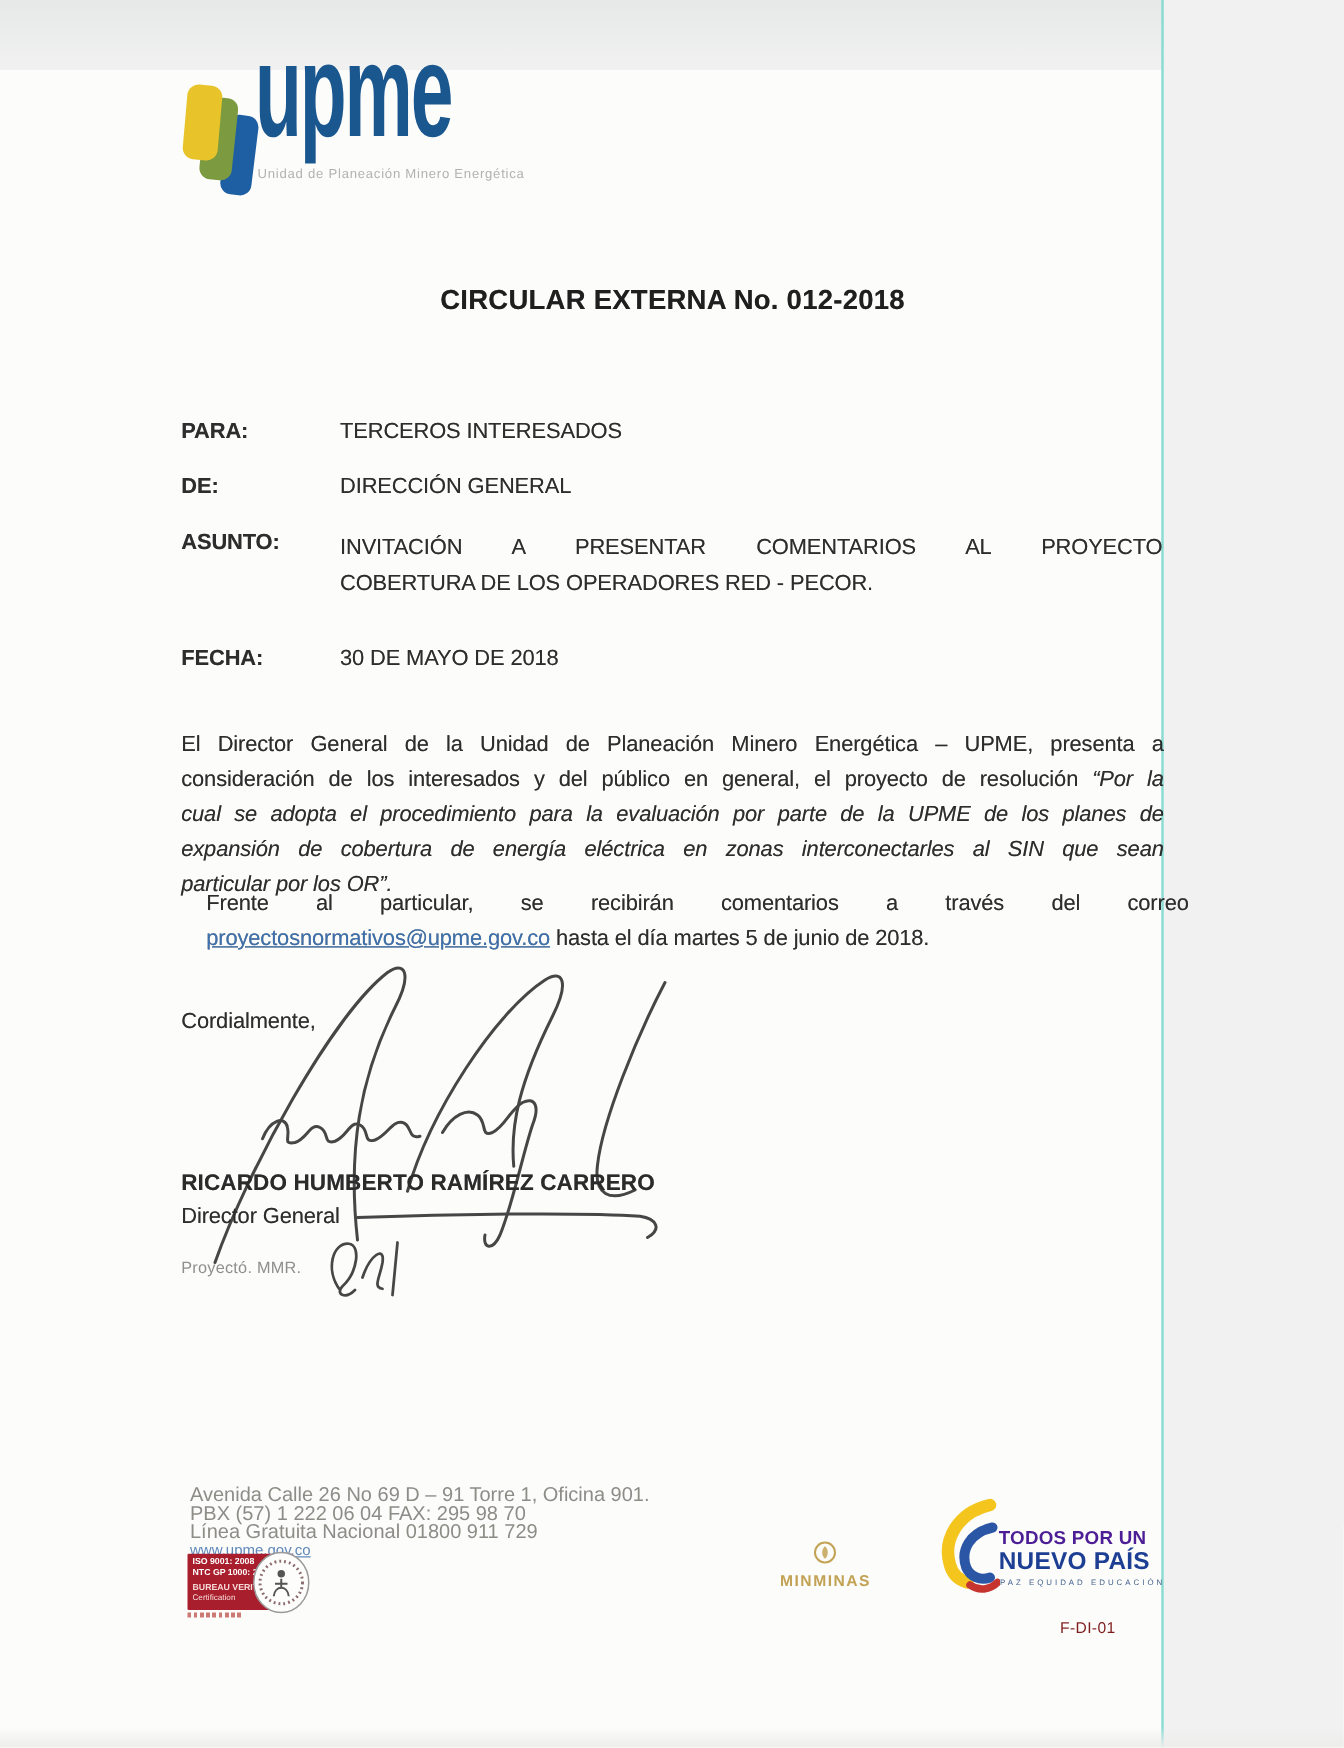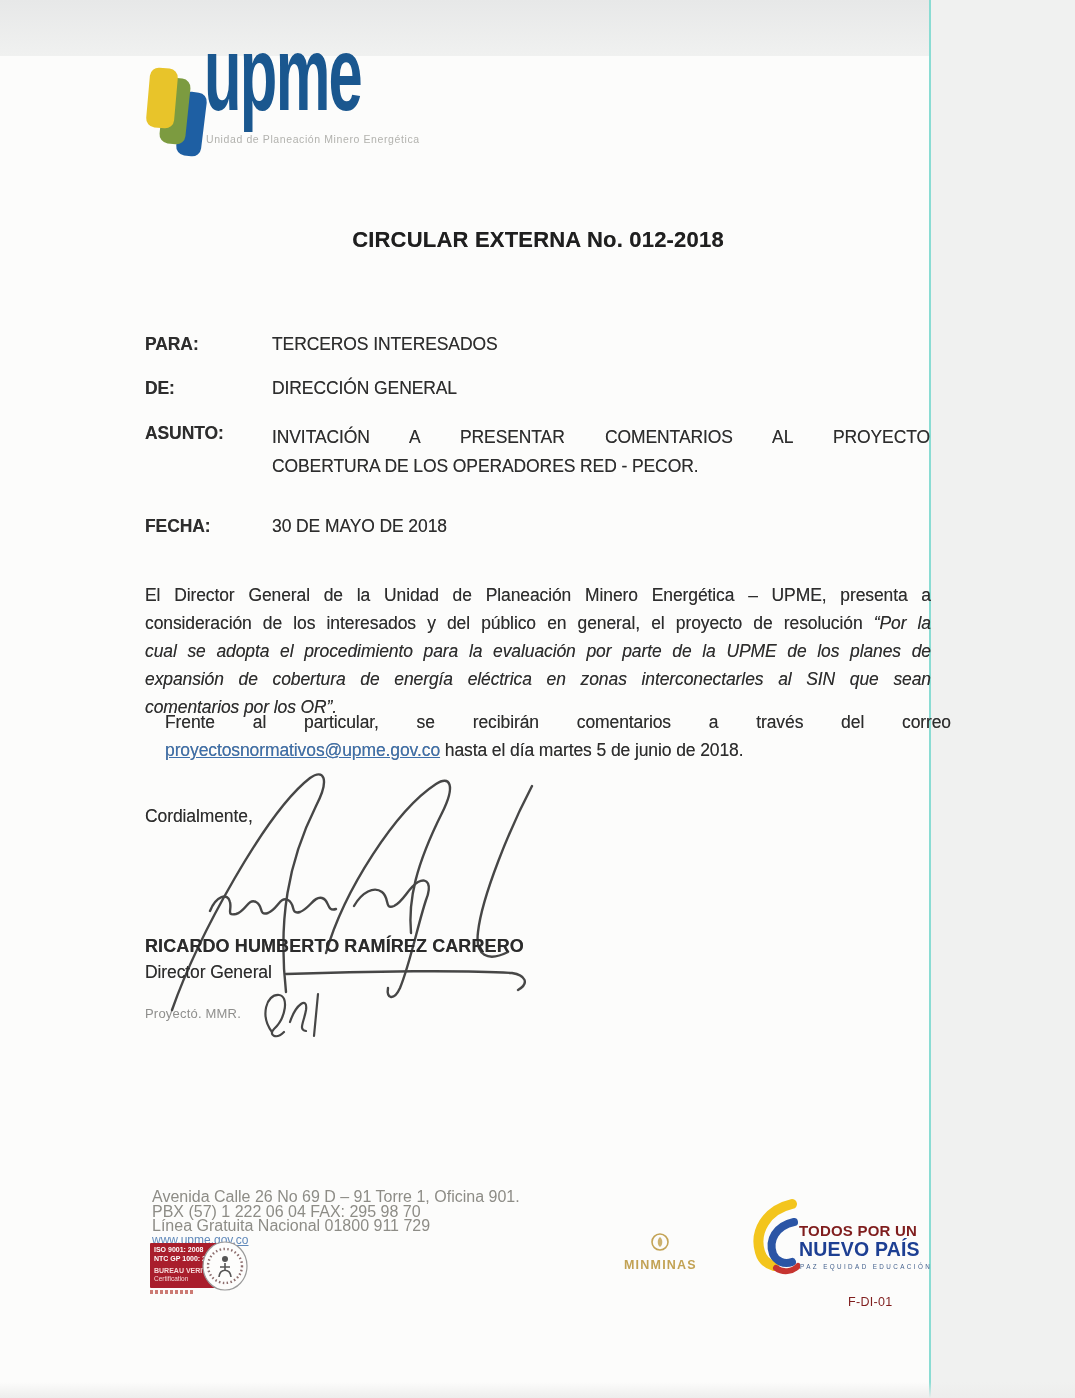--- a/index.html
+++ b/index.html
@@ -41,21 +41,21 @@
   .website{position:absolute;left:152px;top:1233px;font-size:12px;color:#6089ba;text-decoration:underline;cursor:pointer;}
   .iso-badge{position:absolute;left:150px;top:1243px;width:84px;height:45px;background:#a91e2c;border-radius:1px;padding:3px 4px;box-sizing:border-box;}
   .iso-l1,.iso-l2{font-size:7px;line-height:8.5px;font-weight:bold;color:#fff;white-space:nowrap;}
   .iso-l3{font-size:7px;line-height:8px;font-weight:bold;color:#f6d9d9;margin-top:4px;white-space:nowrap;}
   .iso-l4{font-size:6.5px;line-height:7px;color:#f6d9d9;white-space:nowrap;}
   .iso-seal{position:absolute;left:200px;top:1240px;}
   .iso-cert-smudge{position:absolute;left:150px;top:1290px;width:44px;height:4px;background:repeating-linear-gradient(90deg,#c05a52 0 3px,transparent 3px 5px);opacity:.8;}
   .minminas{position:absolute;left:624px;top:1232px;display:flex;align-items:center;gap:6px;flex-direction:column;}
   .minminas-label{font-size:12.5px;font-weight:bold;letter-spacing:1.2px;color:#c2a254;}
   .campaign-swirl{position:absolute;left:752px;top:1198px;}
-  .camp-l1{position:absolute;left:799px;top:1222px;font-size:15px;font-weight:bold;color:#7f1d1d;letter-spacing:.2px;white-space:nowrap;text-align:center;}
+  .camp-l1{position:absolute;left:799px;top:1222px;font-size:15px;font-weight:bold;color:#4c1d95;letter-spacing:.2px;white-space:nowrap;text-align:center;}
   .camp-l2{position:absolute;left:799px;top:1238px;font-size:19.5px;font-weight:bold;color:#1d3f93;letter-spacing:.2px;white-space:nowrap;}
   .camp-l3{position:absolute;left:800px;top:1263px;font-size:6.3px;letter-spacing:2.4px;color:#44618d;white-space:nowrap;}
   .form-code{position:absolute;left:848px;top:1295px;font-size:12.5px;color:#7f1d1d;letter-spacing:.3px;}
 </style>
 </head>
 <body>
 
 <div class="page">
 
   <div class="scan-top"></div>
@@ -86,21 +86,21 @@
     </div>
   <div class="frow txt" style="top:516px;">
     <span class="flabel">FECHA:</span><span class="fvalue">30 DE MAYO DE 2018</span>
   </div>
 
   <div class="para txt" style="top:581px;">
       <div class="tline just"><span>El Director General de la Unidad de Planeación Minero Energética – UPME, presenta a</span></div>
       <div class="tline just"><span>consideración de los interesados y del público en general, el proyecto de resolución </span><span class="it">“Por la</span></div>
       <div class="tline just"><span class="it">cual se adopta el procedimiento para la evaluación por parte de la UPME de los planes de</span></div>
       <div class="tline just"><span class="it">expansión de cobertura de energía eléctrica en zonas interconectarles al SIN que sean</span></div>
-      <div class="tline"><span class="it">comentarios por los OR”.</span></div>
+      <div class="tline"><span class="it">particular por los OR”.</span></div>
     </div>
   <div class="para txt" style="top:708px;margin-left:20px;">
       <div class="tline just"><span>Frente al particular, se recibirán comentarios a través del correo</span></div>
       <div class="tline"><span class="doc-link">proyectosnormativos@upme.gov.co</span><span> hasta el día martes 5 de junio de 2018.</span></div>
     </div>
   <div class="closing txt">Cordialmente,</div>
 
   <svg class="sig-svg" width="440" height="260" viewBox="0 0 440 260">
     <g fill="none" stroke="#2e2e2e" stroke-width="2.4" stroke-linecap="round" opacity=".88">
       <path d="M 32 242 C 58 168 126 44 170 10 C 184 0 190 11 176 38 C 148 94 138 152 146 224"></path>

